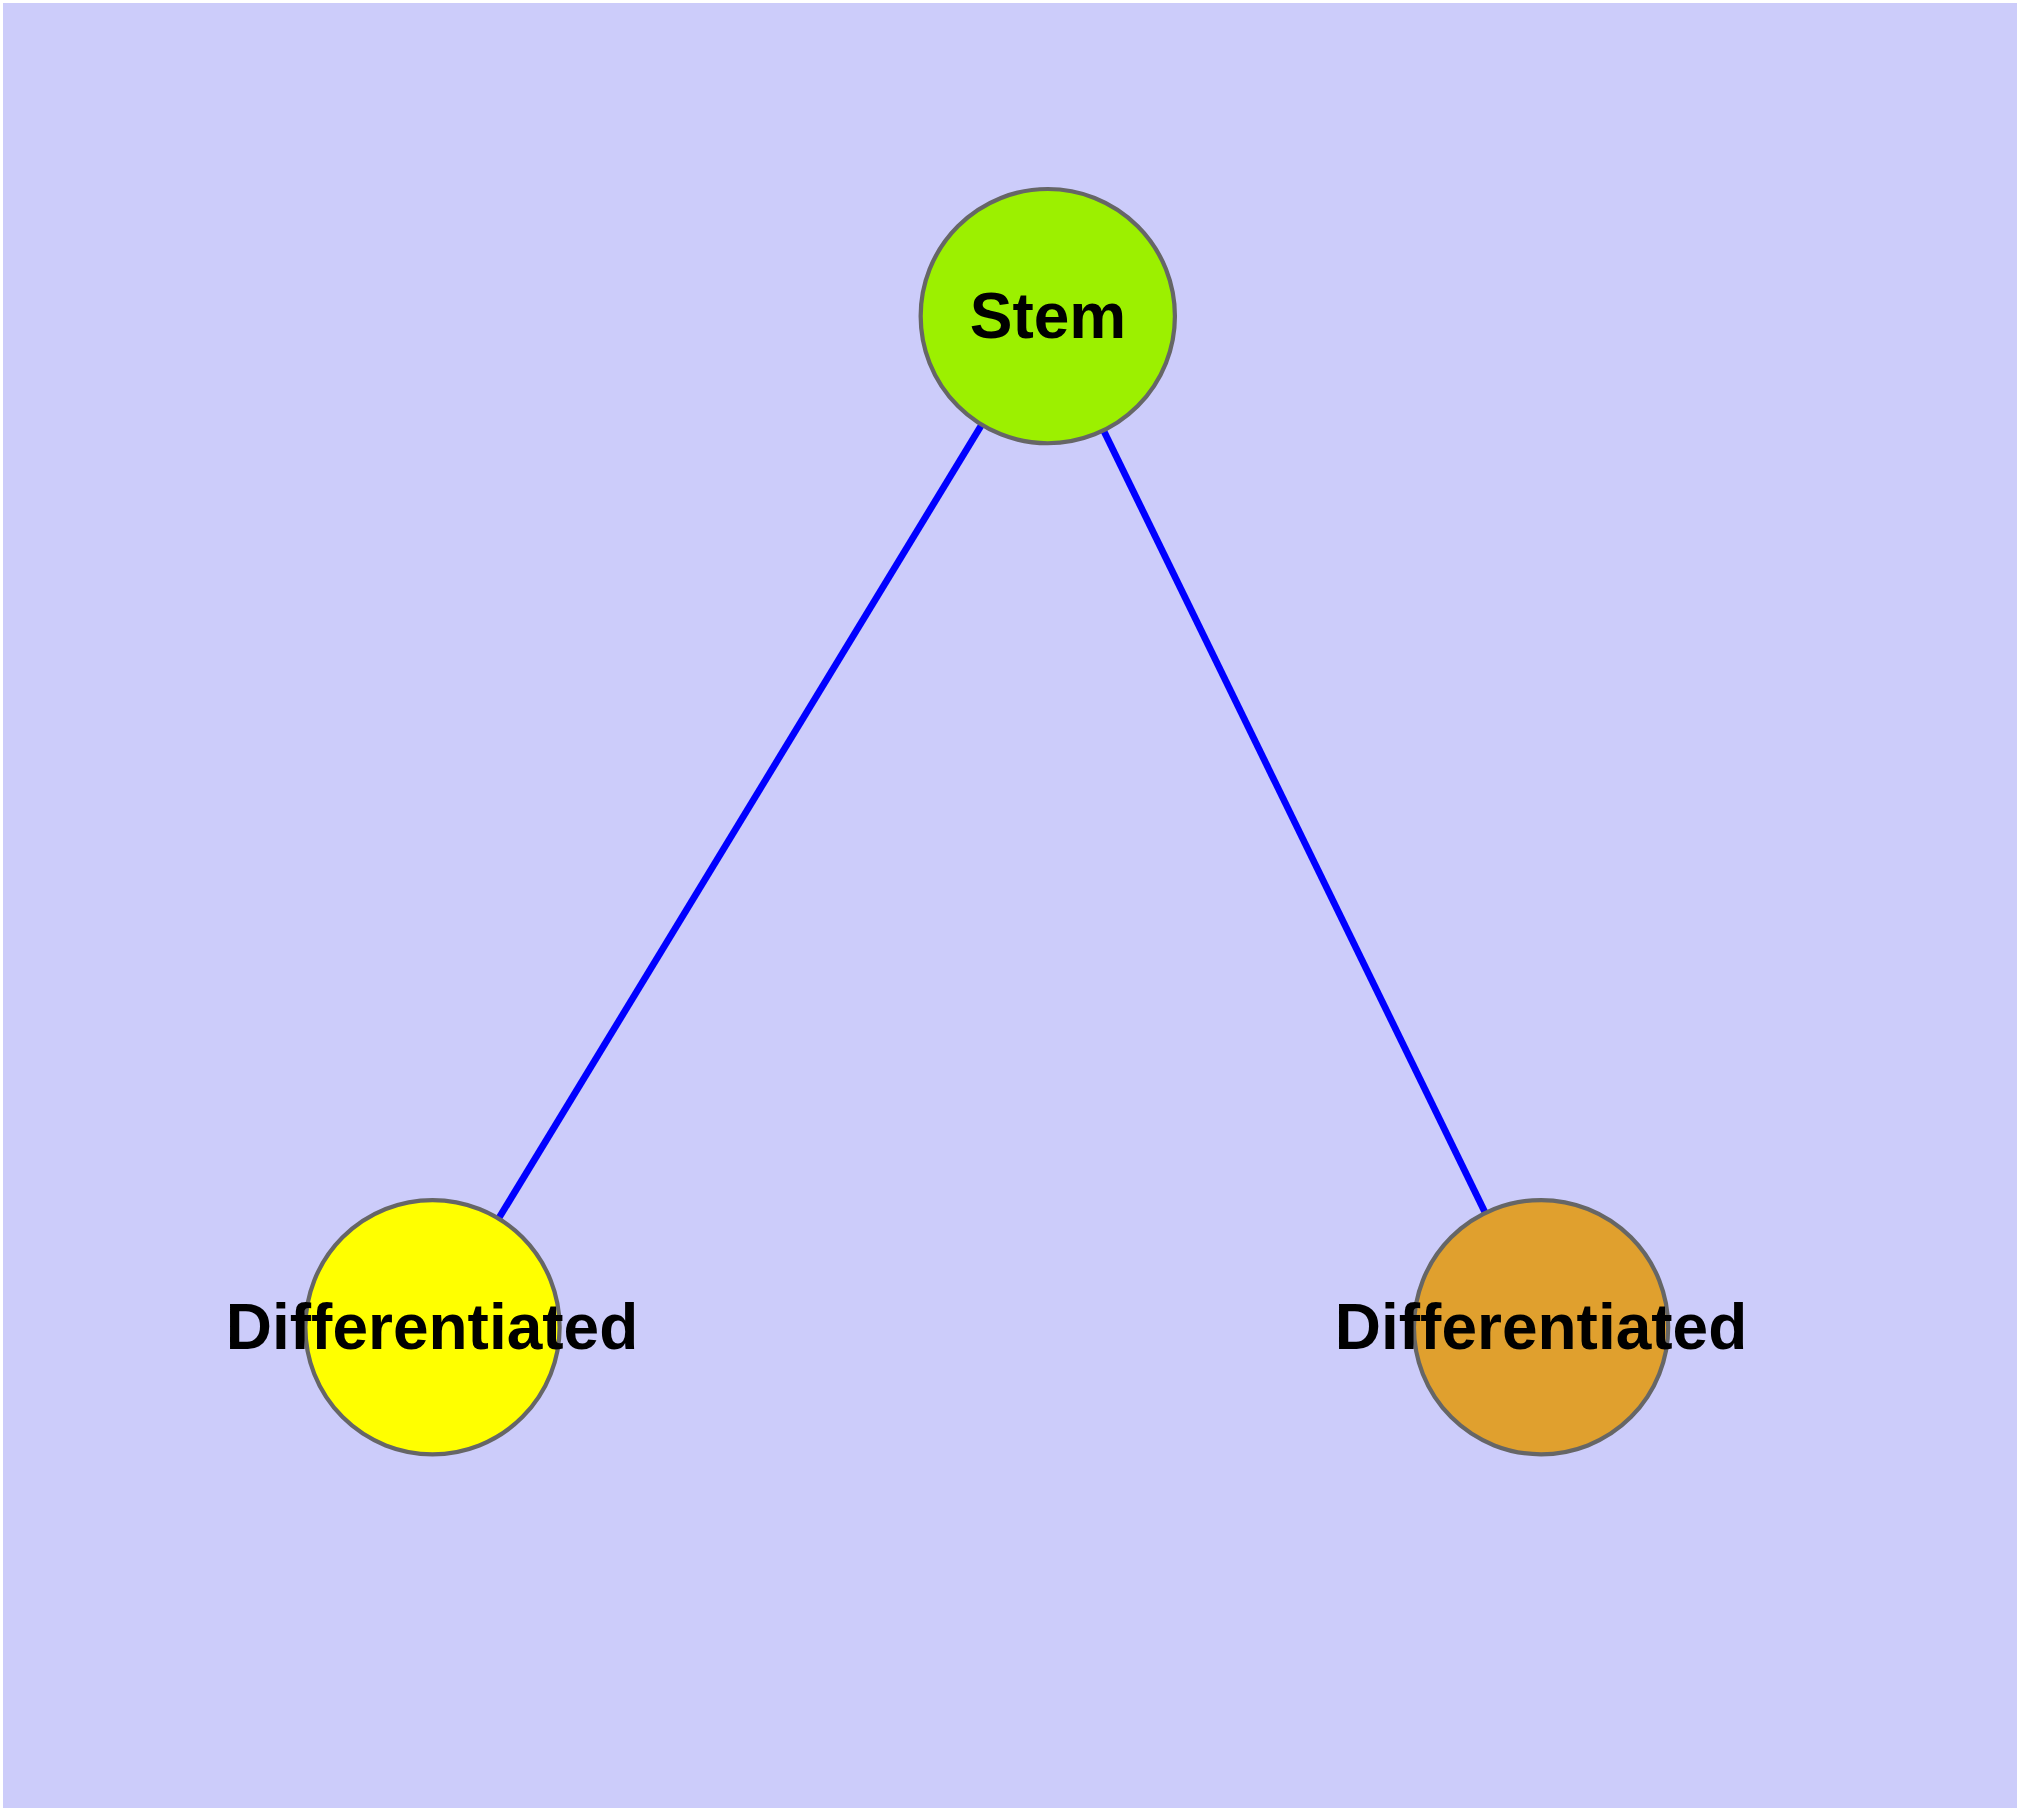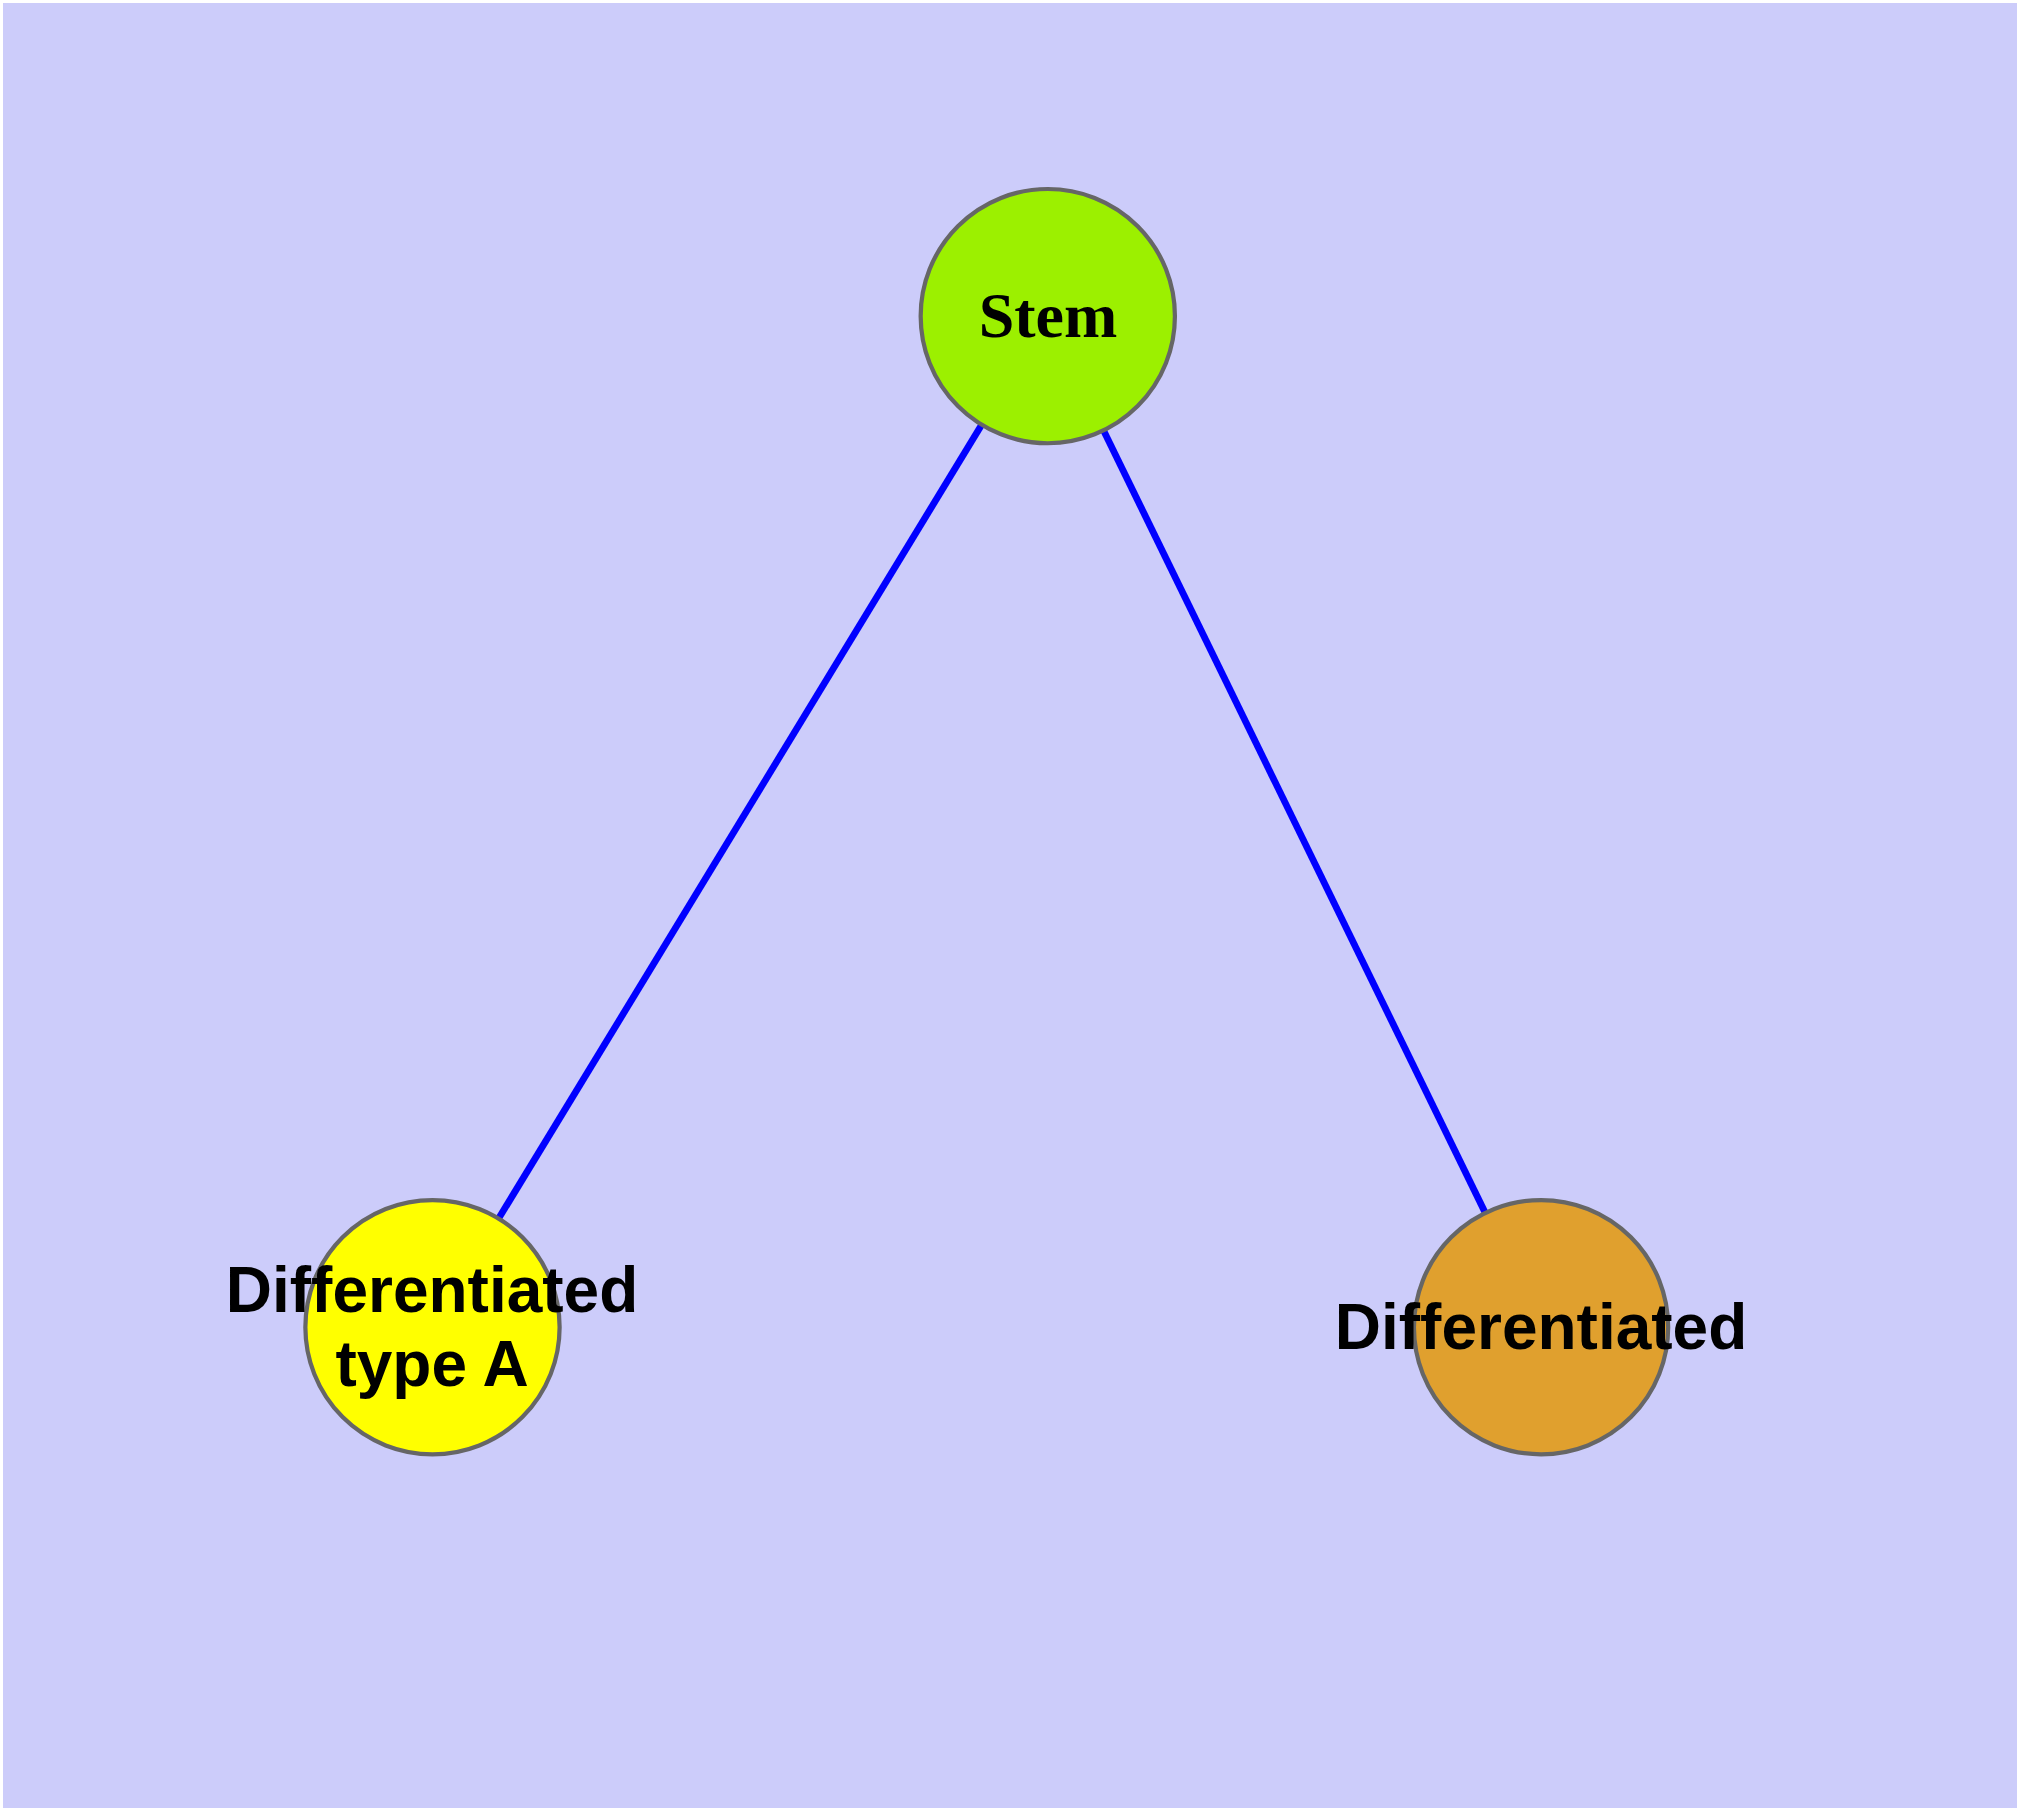--- a/index.html
+++ b/index.html
@@ -57,26 +57,25 @@
         <line x1="1236" y1="373" x2="1818" y2="1566" stroke="#0000ff" stroke-width="8" stroke-linecap="butt"></line>
       </g>
     <g id="node-layer">
         <circle cx="1236" cy="373" r="150" fill="#9cf000" stroke="#666666" stroke-width="5"></circle>
         <circle cx="510" cy="1566" r="150" fill="#ffff00" stroke="#666666" stroke-width="5"></circle>
         <circle cx="1818" cy="1566" r="150" fill="#e0a02e" stroke="#666666" stroke-width="5"></circle>
       </g>
   </svg>
 
   <div id="label-layer">
-      <div class="node-label" style="left: 1048px; top: 316px; font-size: 64px; color: rgb(0, 0, 0); font-family: Liberation Serif, serif;">
+      <div class="node-label" style="left: 1048px; top: 316px; font-size: 64px; color: rgb(0, 0, 0);">
         <div>Stem</div>
       </div>
       <div class="node-label" style="left: 432px; top: 1327px; font-size: 64px; color: rgb(0, 0, 0);">
         <div>Differentiated</div>
-        <div>type A</div>
       </div>
       <div class="node-label" style="left: 1541px; top: 1327px; font-size: 64px; color: rgb(0, 0, 0);">
         <div>Differentiated</div>
       </div>
     </div>
 
 </div>
 
 
 </body></html>

